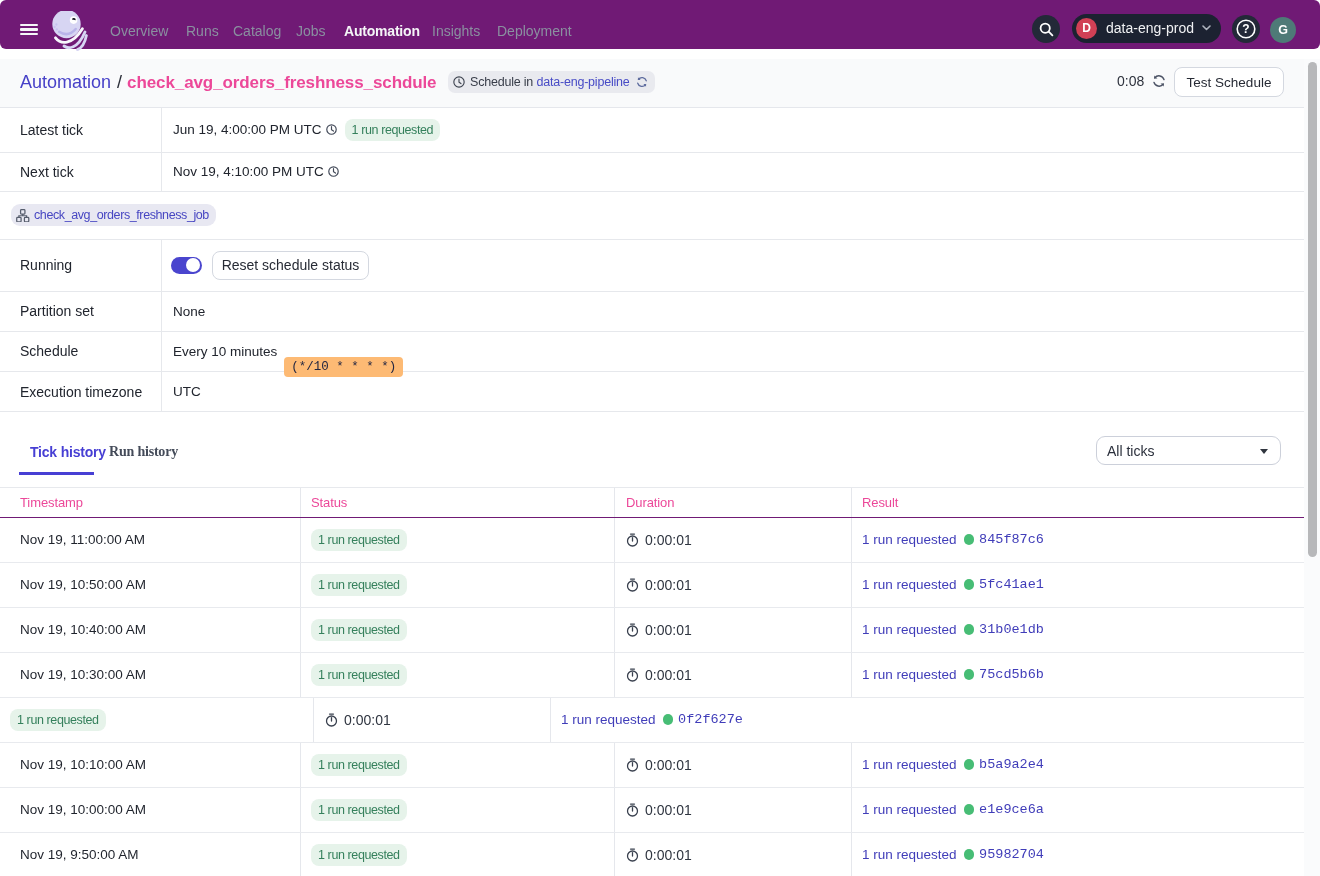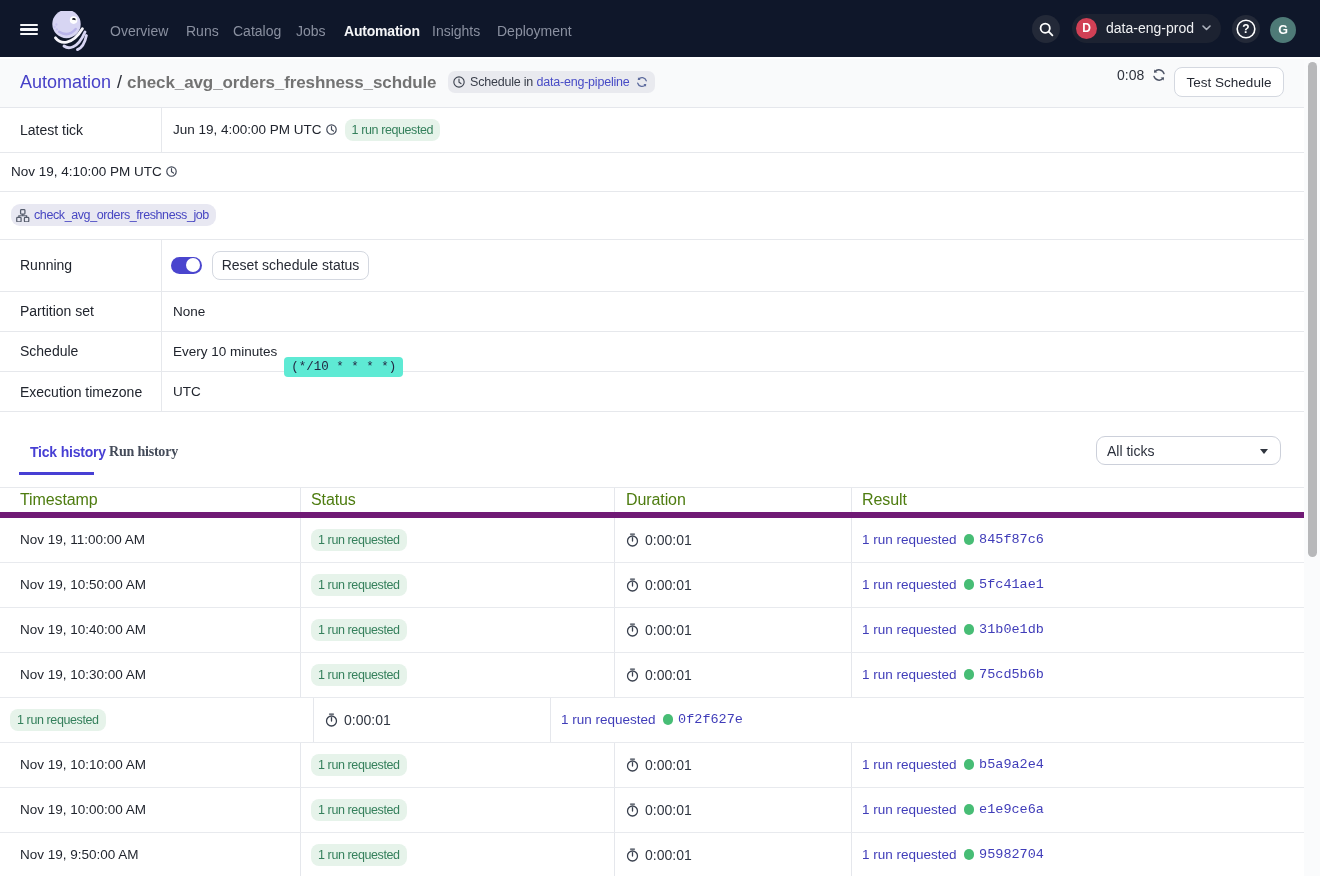--- a/index.html
+++ b/index.html
@@ -1,21 +1,21 @@
 <!DOCTYPE html>
 <html><head>
 <meta charset="utf-8">
 <style>
 * { margin:0; padding:0; box-sizing:border-box; }
 html,body { width:1320px; height:876px; overflow:hidden; }
 body { font-family:"Liberation Sans", sans-serif; background:#fff; color:#21242d; }
 .page { position:relative; width:1320px; height:876px; overflow:hidden; }
 
 
-.nav { position:absolute; left:0; top:0; width:1320px; height:57px; background:#0f172a; }
+.nav { position:absolute; left:0; top:0; width:1320px; height:49px; background:#701a75;border-radius:6px; }
 .burger { position:absolute; left:20px; top:23.5px; width:18px; height:12px; }
 .burger div { height:2.5px; background:#f5f6f8; border-radius:1px; margin-bottom:2.1px; }
 .logo { position:absolute; left:52px; top:11px; }
 .navlinks a { position:absolute; top:22.5px; color:#8a90a0; font-size:14px; font-weight:500; text-decoration:none; }
 .navlinks a.active { color:#f4f5f7; font-weight:600; letter-spacing:-0.2px; }
 .ncirc { position:absolute; border-radius:50%; background:#232938; display:flex; align-items:center; justify-content:center; }
 .searchc { left:1032px; top:15px; width:28px; height:28px; }
 .depl { position:absolute; left:1072px; top:13.5px; width:149px; height:29px; background:#1c2231; border-radius:14.5px; display:flex; align-items:center; padding:0 10px 0 4px; }
 .depl .dav { width:21px; height:21px; border-radius:50%; background:#d14055; color:#fff; font-size:12px; font-weight:700; display:flex; align-items:center; justify-content:center; }
 .depl .dname { color:#f0f1f3; font-size:14px; margin-left:9px; }
@@ -25,52 +25,52 @@
 
 
 .scrollgutter { position:absolute; left:1304px; top:59px; width:16px; height:817px; background:#fafbfc; }
 .thumb { position:absolute; left:1308px; top:62px; width:9px; height:495px; background:#b7b8ba; border-radius:4.5px; }
 
 
 .crumbrow { position:absolute; left:0; top:59px; width:1304px; height:49px; background:#f9fafb; border-bottom:1px solid #e5e7ec; }
 .crumb { position:absolute; left:20px; top:72px; display:flex; align-items:baseline; }
 .crumb .blink { color:#4741c8; font-size:18px; }
 .crumb .sep { color:#2a2e38; margin:0 5px 0 6px; font-size:18px; }
-.crumb .title { color:#737373; font-weight:700; font-size:17px; letter-spacing:-0.1px; }
+.crumb .title { color:#ec4899; font-weight:700; font-size:17px; letter-spacing:-0.1px; }
 .schedpill { position:absolute; left:448px; top:71px; height:22px; background:#e9eaef; border-radius:7px; display:flex; align-items:center; padding:0 7px 0 5px; font-size:12.5px; color:#383d49; letter-spacing:-0.2px; }
 .schedpill .sl { color:#474bc6; }
 .schedpill svg { flex:none; }
-.timerwrap { position:absolute; left:1117px; top:67px; font-size:14px; color:#2e323d; display:flex; align-items:center; }
+.timerwrap { position:absolute; left:1117px; top:73px; font-size:14px; color:#2e323d; display:flex; align-items:center; }
 .btn { background:#fff; border:1px solid #d4d8e0; border-radius:8px; color:#272b35; font-family:"Liberation Sans",sans-serif; display:inline-flex; align-items:center; justify-content:center; }
 .testbtn { position:absolute; left:1174px; top:67px; width:110px; height:30px; font-size:13.5px; }
 
 
 .ptable { position:absolute; left:0; top:108px; width:1304px; }
 .prow { position:relative; border-bottom:1px solid #e6e8ec; display:flex; }
 .plabel { width:162px; border-right:1px solid #e6e8ec; padding-left:20px; display:flex; align-items:center; font-size:14px; color:#21252e; flex:none; }
 .pval { padding-left:11px; display:flex; align-items:center; font-size:13.5px; color:#21252e; }
 .greenpill { background:#e6f3ea; color:#35805c; border-radius:8px; font-size:12.5px; letter-spacing:-0.4px; height:22px; display:inline-flex; align-items:center; padding:0 7px; }
 .jobpill { background:#e8e8f2; border-radius:9px; height:22px; display:inline-flex; align-items:center; padding:0 7px 0 5px; font-size:12.5px; letter-spacing:-0.4px; color:#4746c2; }
 .toggle { width:31px; height:17px; border-radius:8.5px; background:#4a45ce; position:relative; }
 .toggle::after { content:""; position:absolute; right:1.5px; top:1.5px; width:14px; height:14px; border-radius:50%; background:#fff; }
-.cronpill { background:#5eead4; border-radius:4px; height:20px; display:inline-flex; align-items:center; padding:10px 7px; font-family:"Liberation Mono",monospace; font-size:12.5px; color:#232742;margin-top:32px; }
+.cronpill { background:#fdba74; border-radius:4px; height:20px; display:inline-flex; align-items:center; padding:10px 7px; font-family:"Liberation Mono",monospace; font-size:12.5px; color:#232742;margin-top:32px; }
 
 
 .tabsrow { position:absolute; left:0; top:412px; width:1304px; height:75.5px; border-bottom:1px solid #e7e9ed; }
 .tab { position:absolute; font-size:14px; font-weight:600; letter-spacing:-0.2px; }
 .tab1 { left:30px; top:32px; color:#473fd4; }
 .tab1u { position:absolute; left:19px; top:59.5px; width:75px; height:3.4px; background:#473fd4; }
 .tab2 { left:109px; top:32px; color:#444b59;font-family:Liberation Serif, serif; }
 .selectbox { position:absolute; left:1096px; top:24px; width:185px; height:29px; background:#fff; border:1px solid #ccd0da; border-radius:9px; }
 .selectbox .stext { position:absolute; left:10px; top:5.5px; font-size:14px; color:#2b303c; }
 .selectbox .caret { position:absolute; right:12px; top:12px; width:0; height:0; border-left:4.5px solid transparent; border-right:4.5px solid transparent; border-top:5px solid #30353f; }
 
 
 .ttable { position:absolute; left:0; top:488px; width:1304px; }
-.thead { display:flex; height:29.5px; border-bottom:6px solid #701a75; font-size:16px; color:#4d7c0f; letter-spacing:-0.1px; }
+.thead { display:flex; height:29.5px; border-bottom:1px solid #701a75; font-size:13px; color:#ec4899; letter-spacing:-0.1px; }
 .thead div { display:flex; align-items:center; }
 .trow { display:flex; height:45px; border-bottom:1px solid #e8eaee; font-size:13.5px; color:#1f232c; }
 .trow > div { display:flex; align-items:center; }
 .c1 { width:301px; padding-left:20px; border-right:1px solid #e5e7ec; flex:none; }
 .c2 { width:314px; padding-left:10px; border-right:1px solid #e5e7ec; flex:none; }
 .c3 { width:237px; padding-left:11px; border-right:1px solid #e5e7ec; flex:none; }
 .c4 { padding-left:10px; flex:1; }
 .rlink { color:#403db9; }
 .gdot { width:10.5px; height:10.5px; border-radius:50%; background:#47bd75; margin:0 5px 0 7px; flex:none; }
 .hash { font-family:"Liberation Mono",monospace; font-size:13.5px; color:#403db9; }
@@ -166,20 +166,21 @@
       <div class="pval">
         <span>Jun 19, 4:00:00 PM UTC</span>
         <svg width="11" height="11" viewBox="0 0 14 14" style="margin-left:4px">
             <circle cx="7" cy="7" r="6" stroke="#434a59" stroke-width="1.5" fill="none"></circle>
             <path d="M7 3.4 V7.2 L9.5 9" stroke="#434a59" stroke-width="1.5" fill="none" stroke-linecap="round"></path>
           </svg>
         <span class="greenpill" style="margin-left:8px">1 run requested</span>
       </div>
     </div>
     <div class="prow" style="height:39.5px">
+      <div class="plabel">Next tick</div>
       <div class="pval">
         <span>Nov 19, 4:10:00 PM UTC</span>
         <svg width="11" height="11" viewBox="0 0 14 14" style="margin-left:4px">
             <circle cx="7" cy="7" r="6" stroke="#434a59" stroke-width="1.5" fill="none"></circle>
             <path d="M7 3.4 V7.2 L9.5 9" stroke="#434a59" stroke-width="1.5" fill="none" stroke-linecap="round"></path>
           </svg>
       </div>
     </div>
     <div class="prow" style="height:47.5px">
       <div class="pval">

